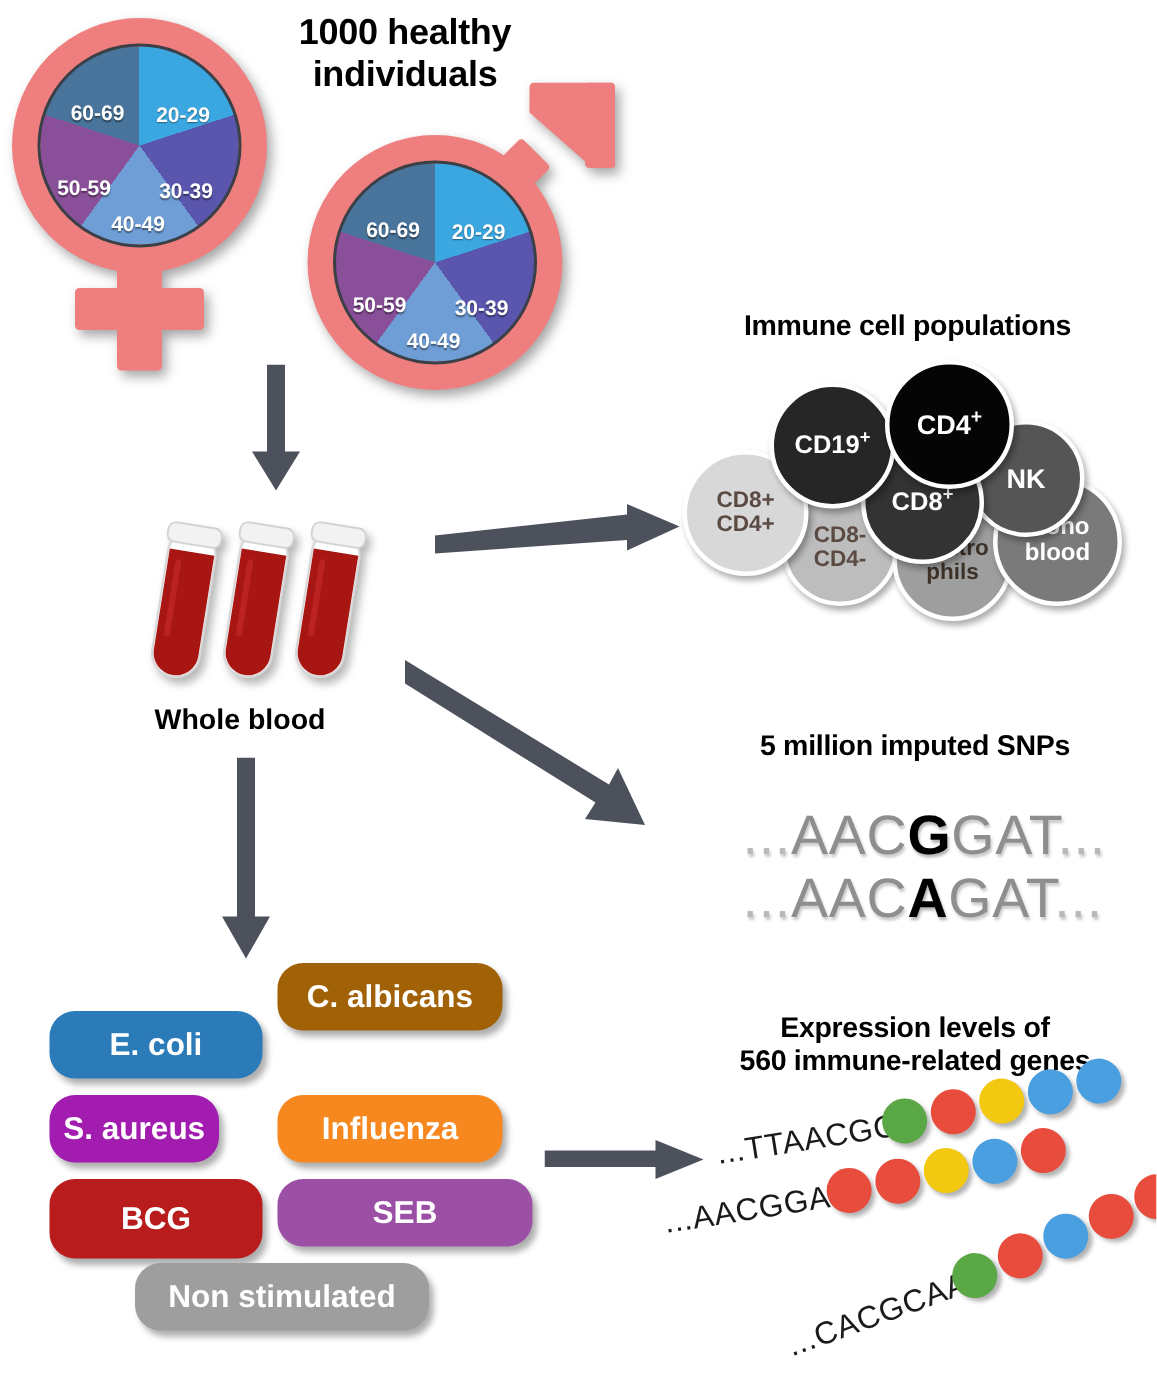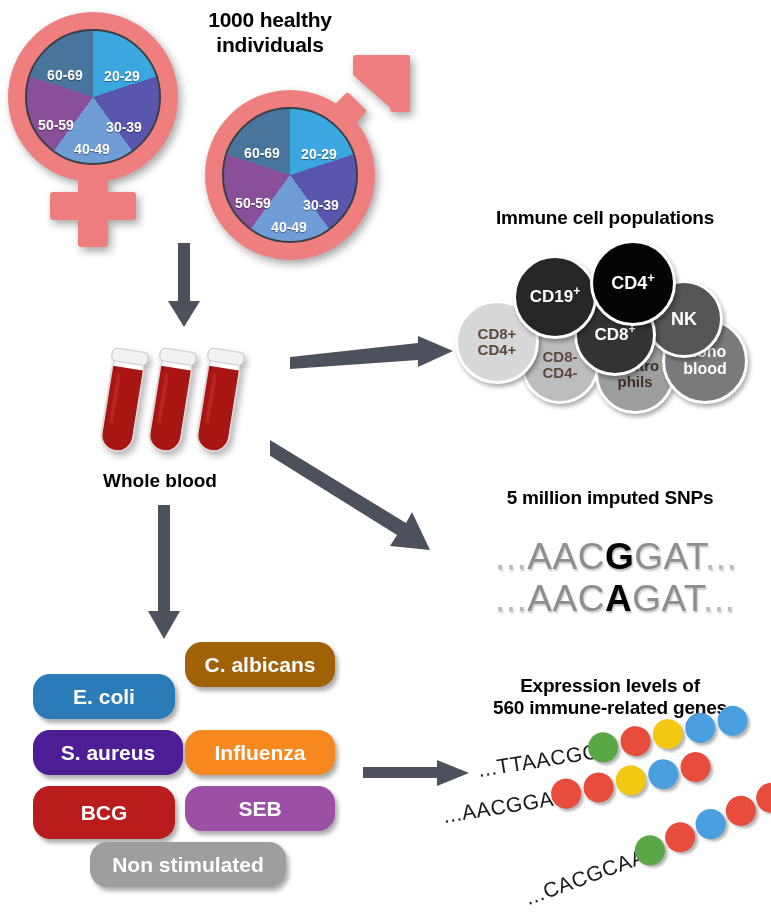--- a/index.html
+++ b/index.html
@@ -20,21 +20,21 @@
   .abs { position: absolute; }
 
   
   .title {
     font-weight: bold;
     color: #000000;
     text-align: center;
     line-height: 1.18;
     letter-spacing: -0.2px;
   }
-  #title-cohort { left: 150px; top: 8px; width: 240px; font-size: 21px; }
+  #title-cohort { left: 150px; top: 8px; width: 240px; font-size: 24px; }
   #title-immune { left: 440px; top: 207px; width: 330px; font-size: 19px; }
   #title-snp    { left: 450px; top: 487px; width: 320px; font-size: 19px; }
   #title-expr   { left: 450px; top: 675px; width: 320px; font-size: 19px; }
 
   
   .sym-wrap { filter: drop-shadow(3px 4px 4px rgba(0,0,0,0.35)); }
   .sym-ring {
     position: absolute;
     border-radius: 50%;
     background: #ef7f7f;
@@ -282,24 +282,24 @@
 
   <div class="snp-row" style="left:495px; top:536px;">
     <span class="snp-dim">...</span><span class="snp-mid">AAC</span><span class="snp-hit">G</span><span class="snp-mid">GAT</span><span class="snp-dim">...</span>
   </div>
   <div class="snp-row" style="left:495px; top:578px;">
     <span class="snp-dim">...</span><span class="snp-mid">AAC</span><span class="snp-hit">A</span><span class="snp-mid">GAT</span><span class="snp-dim">...</span>
   </div>
 
   <div class="pill" style="left:33px;  top:674px; width:142px; height:45px; background:#2b7bb9;">E. coli</div>
   <div class="pill" style="left:185px; top:642px; width:150px; height:45px; background:#a16207;">C. albicans</div>
-  <div class="pill" style="left:33px;  top:730px; width:150px; height:45px; background:#4c1d95;">S. aureus</div>
+  <div class="pill" style="left:33px;  top:730px; width:113px; height:45px; background:#a21caf;">S. aureus</div>
   <div class="pill" style="left:185px; top:730px; width:150px; height:45px; background:#f7881f;">Influenza</div>
   <div class="pill" style="left:33px;  top:786px; width:142px; height:53px; background:#b91c1c;">BCG</div>
-  <div class="pill" style="left:185px; top:786px; width:150px; height:45px; background:#9b4fa5;">SEB</div>
+  <div class="pill" style="left:185px; top:786px; width:170px; height:45px; background:#9b4fa5;">SEB</div>
   <div class="pill" style="left:90px; top:842px; width:196px; height:45px; background:#9e9e9e;">Non stimulated</div>
 
   <svg class="arrow" style="left:363px; top:758px; width:110px; height:32px;">
     <g fill="#4c515c">
       <rect x="0" y="9" width="78" height="11"></rect>
       <path d="M 74 2 L 106 15 L 74 28 Z"></path>
     </g>
   </svg>
 
   <div class="abs title" id="title-expr">

